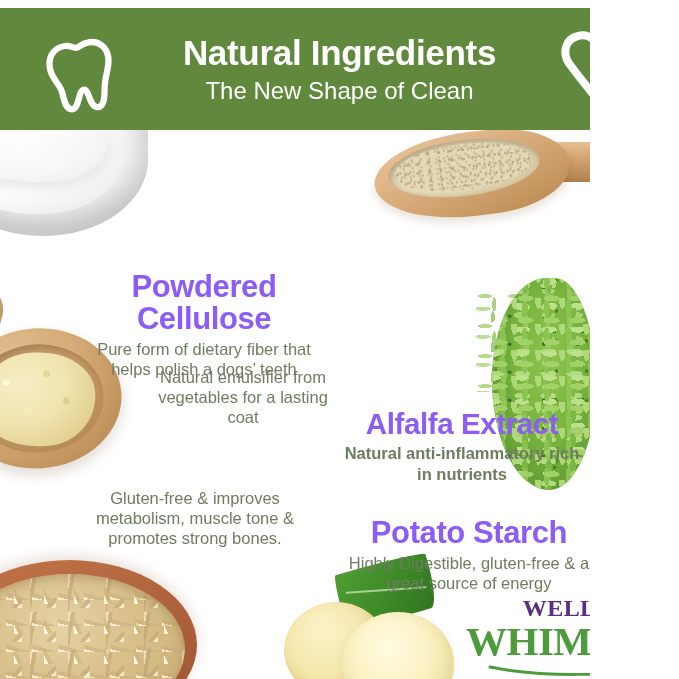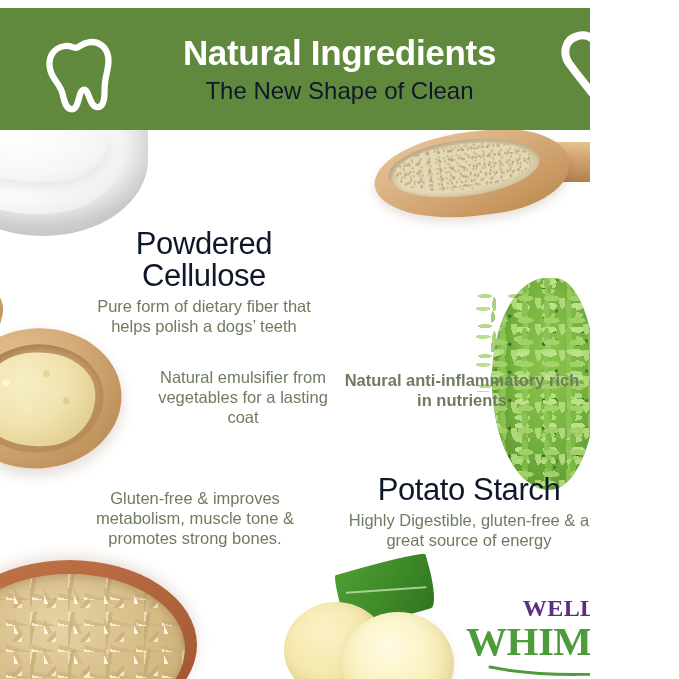--- a/index.html
+++ b/index.html
@@ -38,21 +38,21 @@
   .header-title {
     font-size: 35px;
     font-weight: bold;
     letter-spacing: -0.3px;
     color: #ffffff;
     white-space: nowrap;
   }
   .header-sub {
     font-size: 24px;
     font-weight: normal;
-    color: #0f172a;
+    color: #ffffff;
     margin-top: 9px;
     white-space: nowrap;
   }
   .tooth-icon {
     position: absolute;
     left: 38px;
     top: 20px;
     width: 90px;
     height: 90px;
   }
@@ -297,24 +297,25 @@
     left: 42px; top: 52px;
     width: 112px; height: 104px;
     border-radius: 50%;
     background: radial-gradient(ellipse at 42% 34%, #fffbe2 0%, #fbf3c6 40%, #f3e8ab 75%, #e6d68d 100%);
     box-shadow: inset -5px -6px 16px rgba(195,172,105,0.3), 0 3px 8px rgba(180,160,100,0.18);
   }
 
   
   .block { position: absolute; text-align: center; }
   .block-title {
-    color: #0f172a;
-    font-weight: normal;
+    color: #8b5cf6;
+    font-weight: bold;
     line-height: 1.03;
     letter-spacing: -0.4px;
+    margin-top: 43px;
   }
   .block-body {
     color: #6E7C60;
     line-height: 1.22;
     margin-top: 4px;
   }
 
   #blk-powdered { left: 77px; top: 228px; width: 254px; }
   #blk-powdered .block-title { font-size: 31px; }
   #blk-powdered .block-body { font-size: 16.5px; }
@@ -434,20 +435,21 @@
   </div>
 
   <div class="block" id="blk-yeast">
   </div>
 
   <div class="block" id="blk-lecithin">
     <div class="block-body">Natural emulsifier from vegetables for a lasting coat</div>
   </div>
 
   <div class="block" id="blk-alfalfa">
+    <div class="block-title">Alfalfa Extract</div>
     <div class="block-body">Natural anti-inflammatory rich in nutrients</div>
   </div>
 
   <div class="block" id="blk-malt">
     <div class="block-body">Gluten-free &amp; improves metabolism, muscle tone &amp; promotes strong bones.</div>
   </div>
 
   <div class="block" id="blk-potato">
     <div class="block-title">Potato Starch</div>
     <div class="block-body">Highly Digestible, gluten-free &amp; a great source of energy</div>

